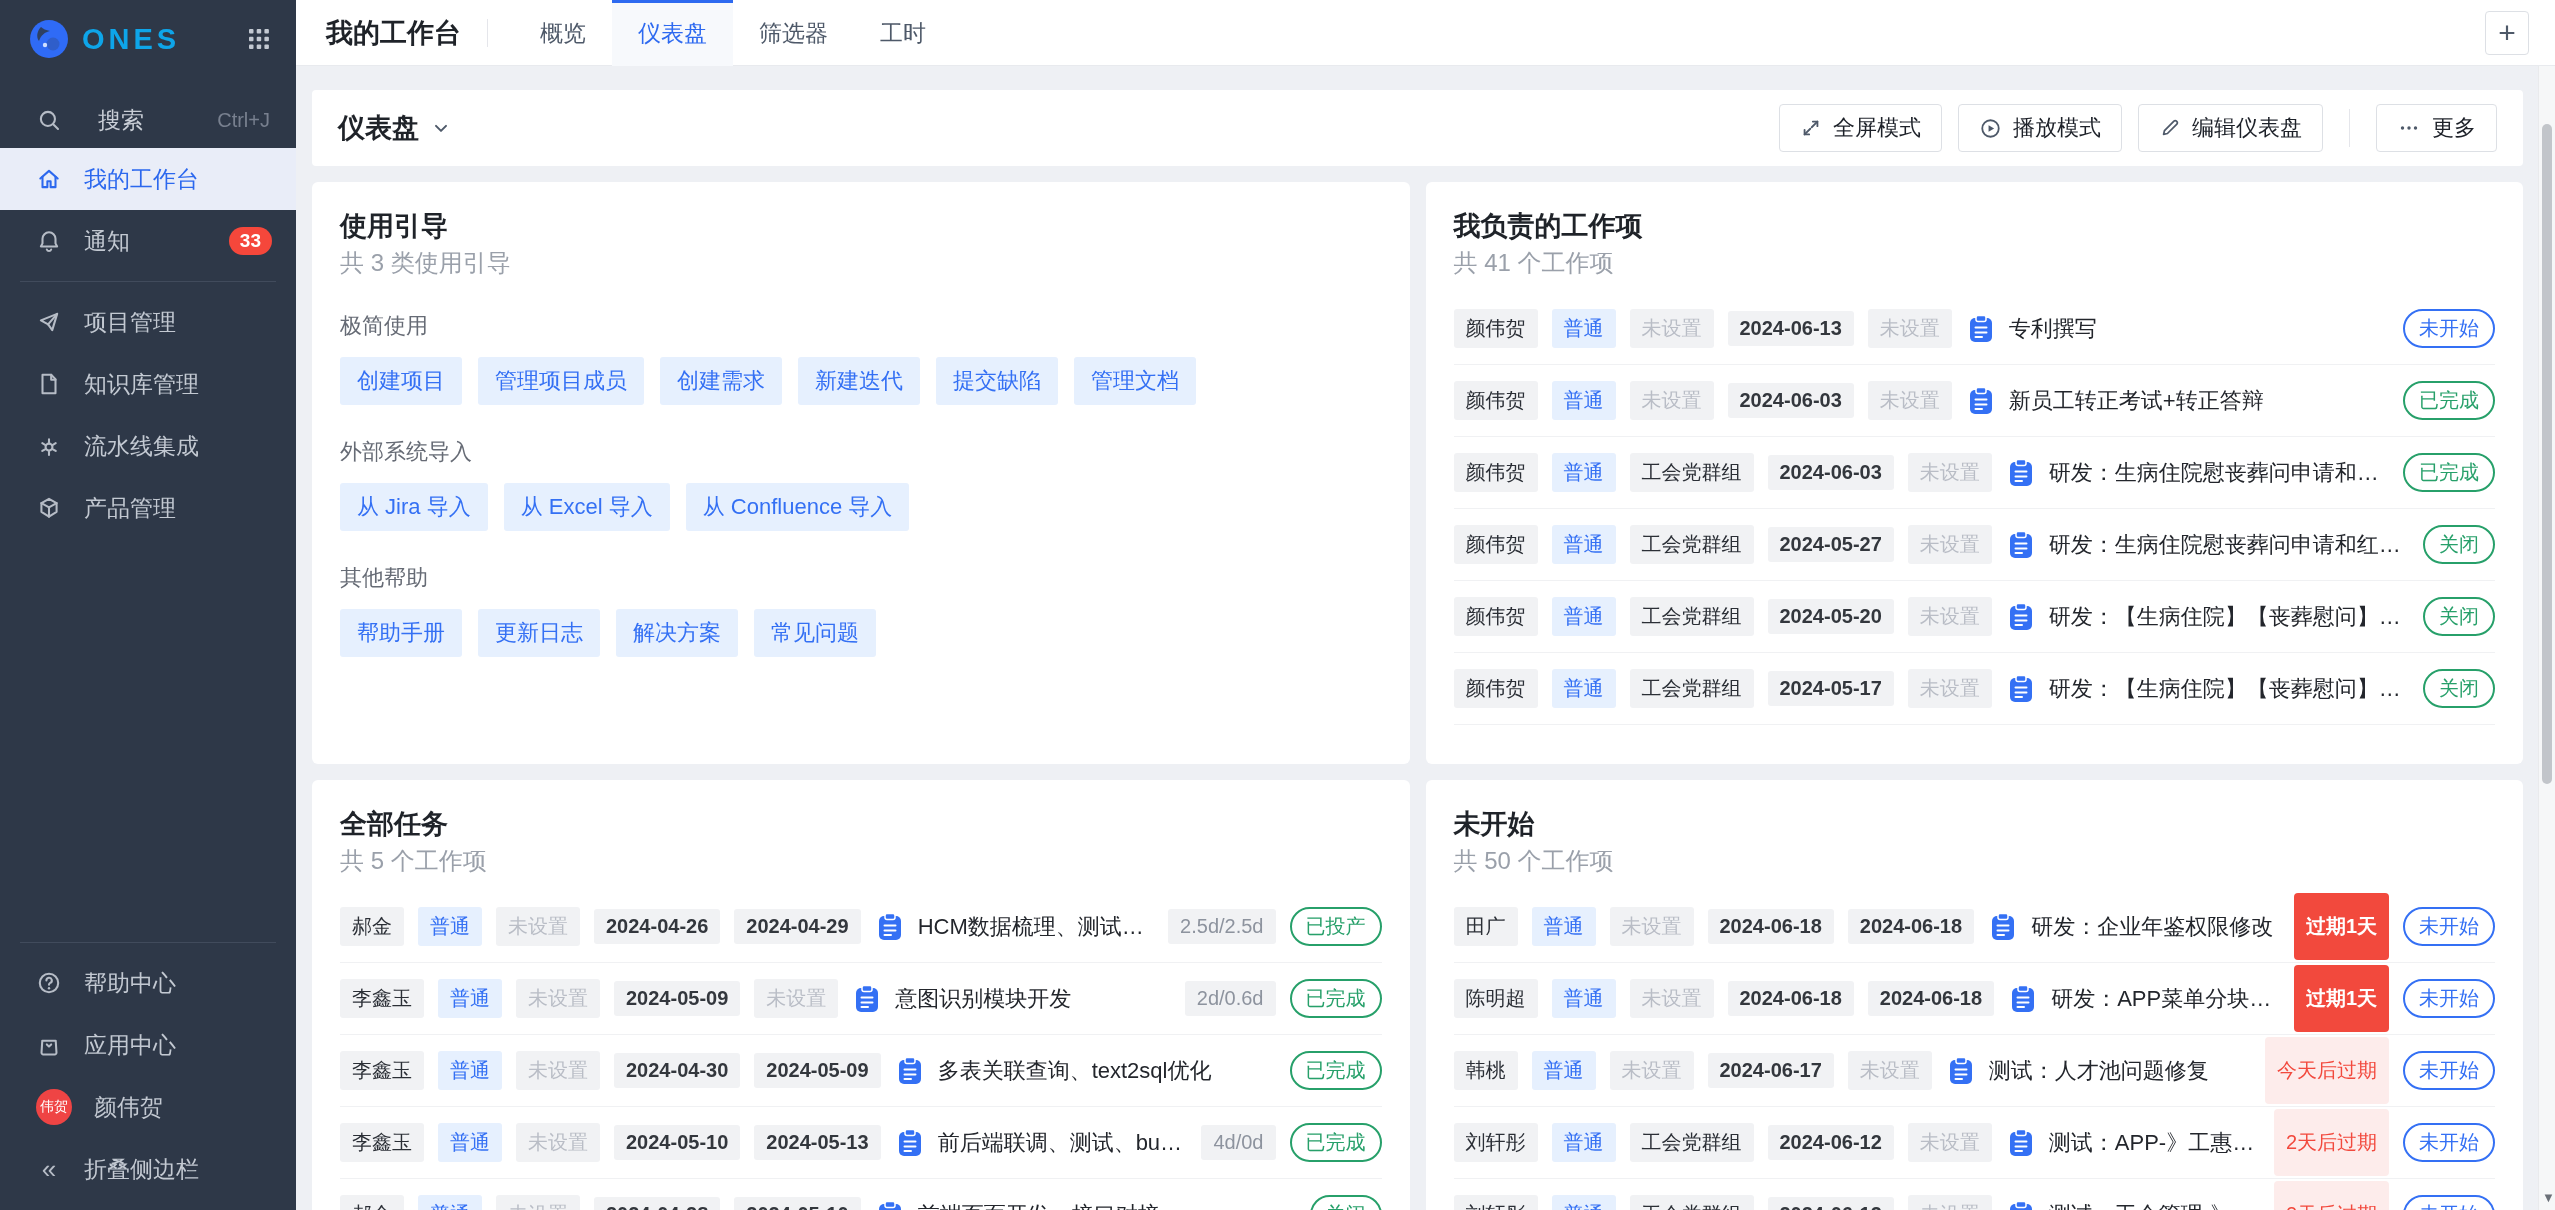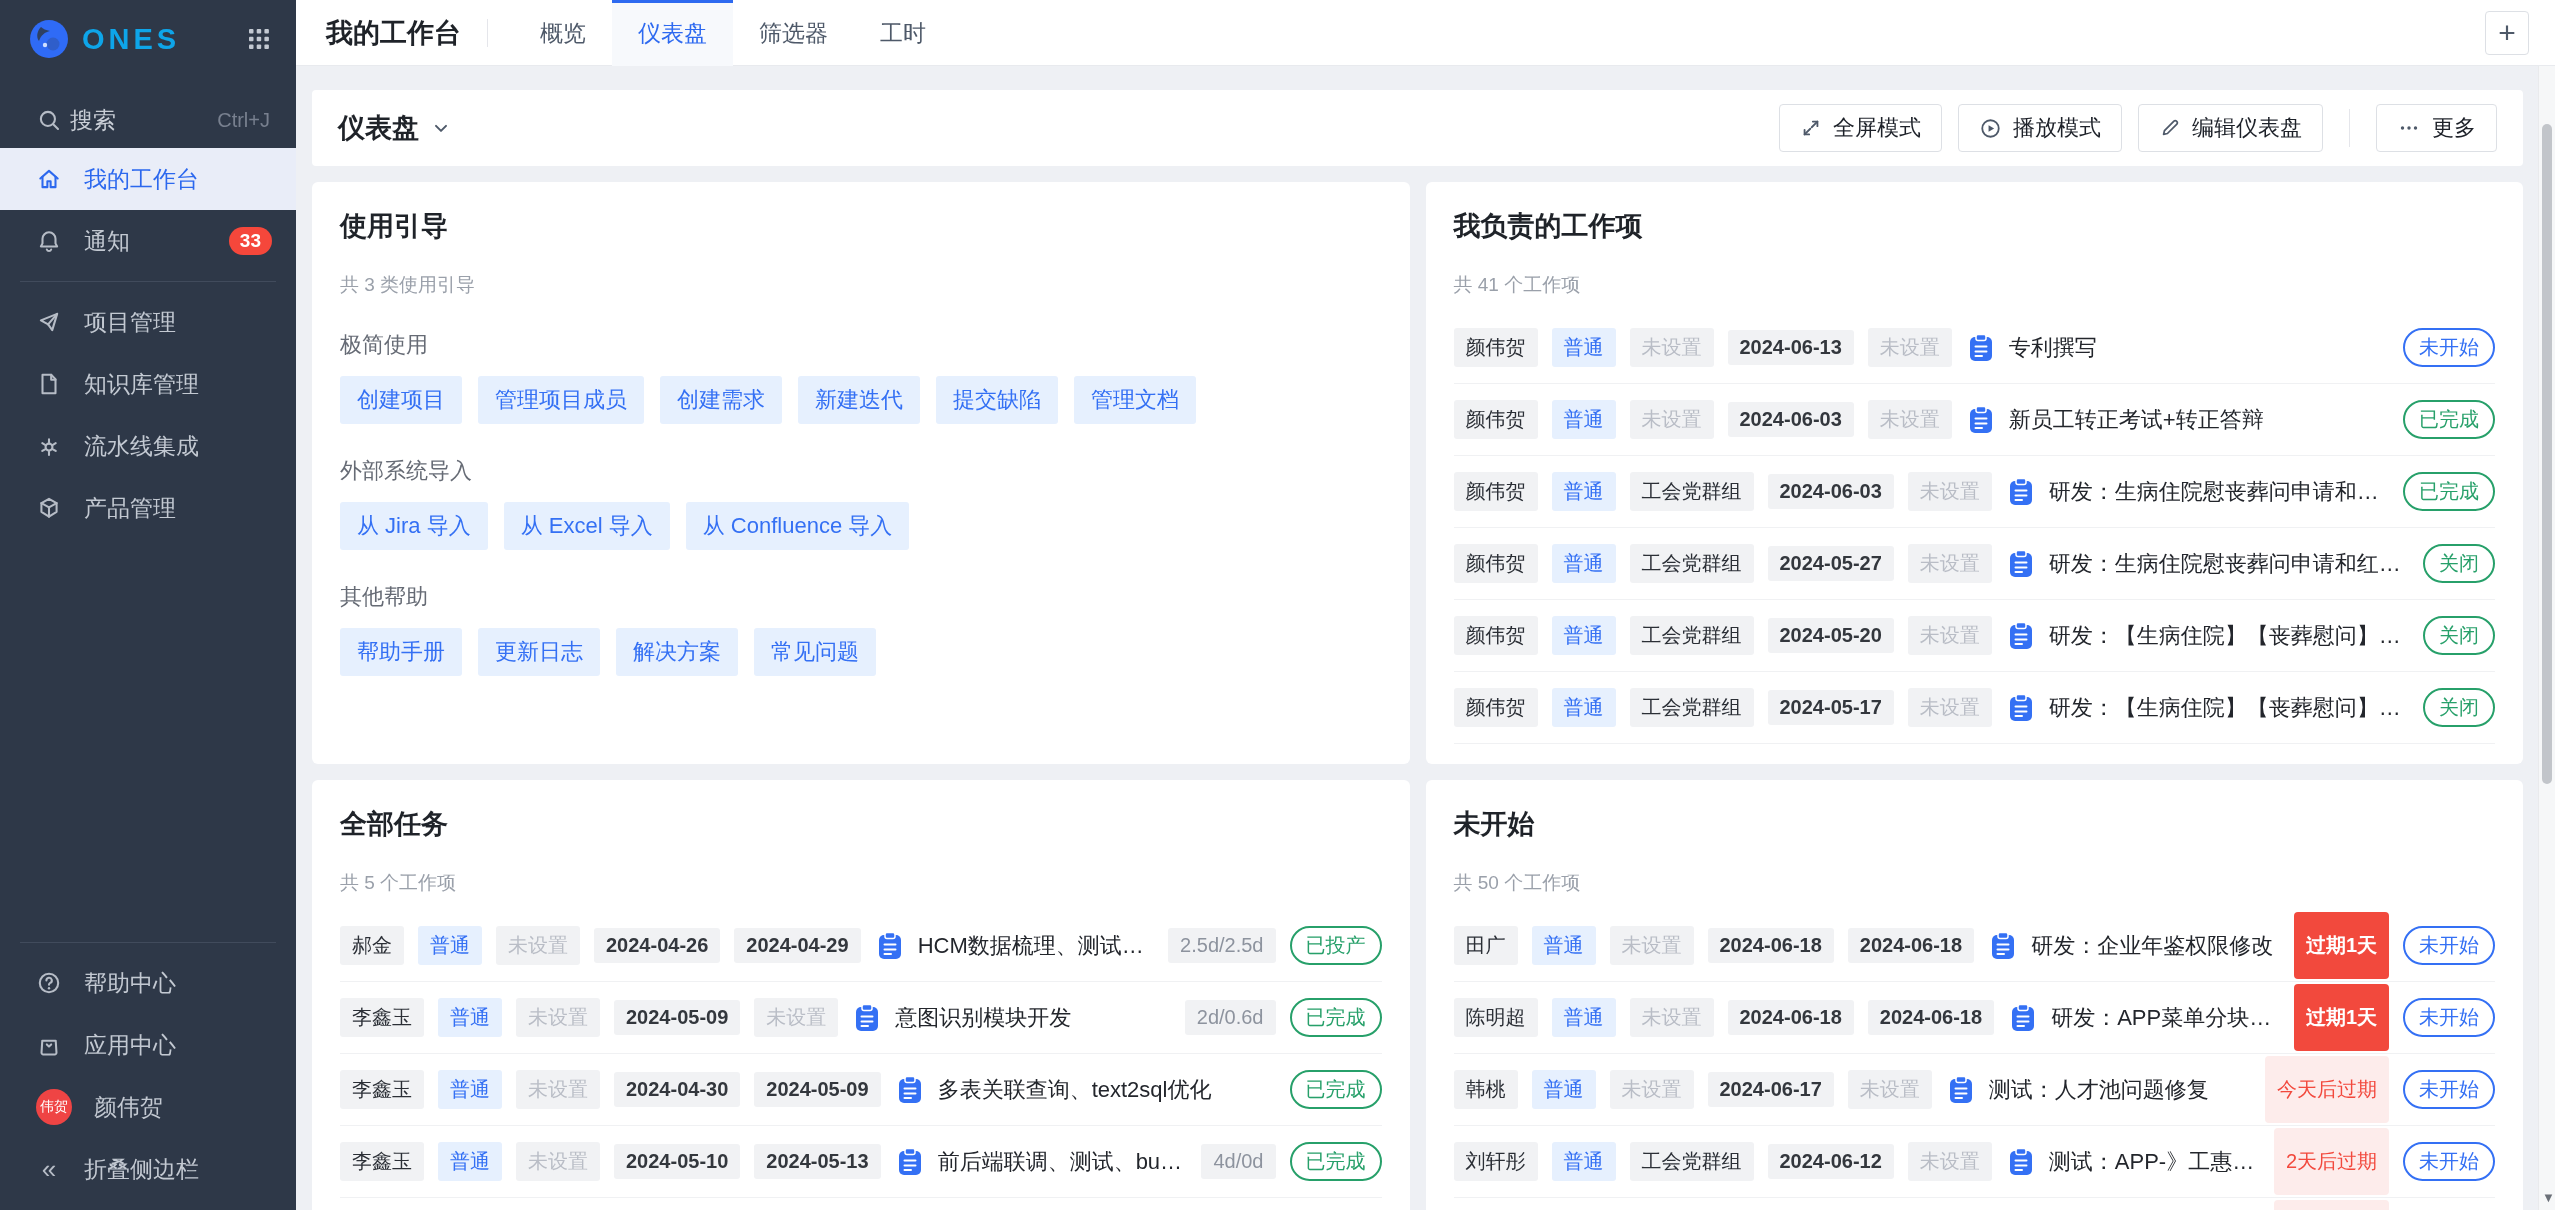--- a/index.html
+++ b/index.html
@@ -7,21 +7,21 @@
   body { font-family:"Liberation Sans","DejaVu Sans",sans-serif; background:#eef0f4; display:flex; }
   svg { display:block; }
 
   
   .sidebar { width:296px; min-width:296px; height:1210px; background:#2e3848; display:flex; flex-direction:column; color:#c3c9d2; }
   .logo-row { height:66px; display:flex; align-items:center; padding:0 24px 0 28px; margin-top:6px; }
   .logo-mark { width:42px; height:42px; margin-right:12px; }
   .logo-text { font-size:29px; font-weight:800; letter-spacing:4px; color:#0ea5e9; }
   .grid-btn { margin-left:auto; color:#c3c9d2; cursor:pointer; }
   .search-row { display:flex; align-items:center; height:44px; margin:26px 0 6px; padding:0 26px 0 36px; color:#c9ced6; cursor:pointer; }
-  .search-row .nav-label { margin-left:8px; }
+  .search-row .nav-label { margin-left:36px; }
   .search-shortcut { margin-left:auto; color:#78808f; font-size:20px; }
   .nav-item { height:62px; display:flex; align-items:center; padding:0 24px 0 36px; cursor:pointer; color:#c3c9d2; }
   .nav-icon { width:26px; height:26px; color:#b6bcc6; display:flex; align-items:center; justify-content:center; }
   .nav-label { font-size:23px; margin-left:22px; white-space:nowrap; }
   .nav-item.active { background:#e9edf8; color:#2c68ee; }
   .nav-item.active .nav-icon { color:#2c68ee; }
   .nav-badge { margin-left:auto; background:#f5473b; color:#fff; font-size:19px; font-weight:700; border-radius:999px; padding:3px 11px; }
   .side-divider { height:1px; background:#414b5c; margin:9px 20px; }
   .side-spacer { flex:1; }
   .avatar { width:36px; height:36px; border-radius:50%; background:#ef4444; color:#fff; font-size:14px; display:flex; align-items:center; justify-content:center; }
@@ -43,21 +43,21 @@
   .ph-title { font-size:27px; font-weight:700; color:#1f2329; }
   .ph-chevron { margin-left:12px; color:#4e5969; }
   .ph-actions { margin-left:auto; display:flex; align-items:center; gap:16px; }
   .btn { height:48px; display:flex; align-items:center; gap:11px; border:1px solid #dde0e5; border-radius:4px; background:#fff; padding:0 20px; font-size:22px; color:#1d2129; cursor:pointer; white-space:nowrap; }
   .btn .bicon { color:#4e5969; }
   .vdivider { width:1px; height:38px; background:#e5e6eb; margin:0 10px; }
 
   .cards-grid { margin-top:16px; display:grid; grid-template-columns:1fr 1fr; grid-auto-rows:582px; gap:16px; }
   .card { background:#fff; border-radius:6px; padding:26px 28px; overflow:hidden; }
   .card-title { font-size:27px; font-weight:700; color:#1f2329; }
-  .card-sub { font-size:19px; color:#9aa0aa; margin-top:28px; }
+  .card-sub { font-size:24px; color:#9aa0aa; margin-top:3px; }
 
   
   .guide-label { font-size:22px; color:#666b75; margin:32px 0 16px; }
   .chips { display:flex; flex-wrap:wrap; gap:16px; }
   .chip { background:#e6f0fe; color:#3470f4; font-size:22px; padding:9px 17px; border-radius:3px; cursor:pointer; white-space:nowrap; }
 
   
   .rows { margin-top:14px; }
   .work-row { display:flex; align-items:center; height:72px; border-bottom:1px solid #f0f1f3; cursor:pointer; }
   .tag { background:#f1f2f4; color:#2b2f36; font-size:20px; padding:6px 12px; border-radius:3px; margin-right:14px; white-space:nowrap; }

